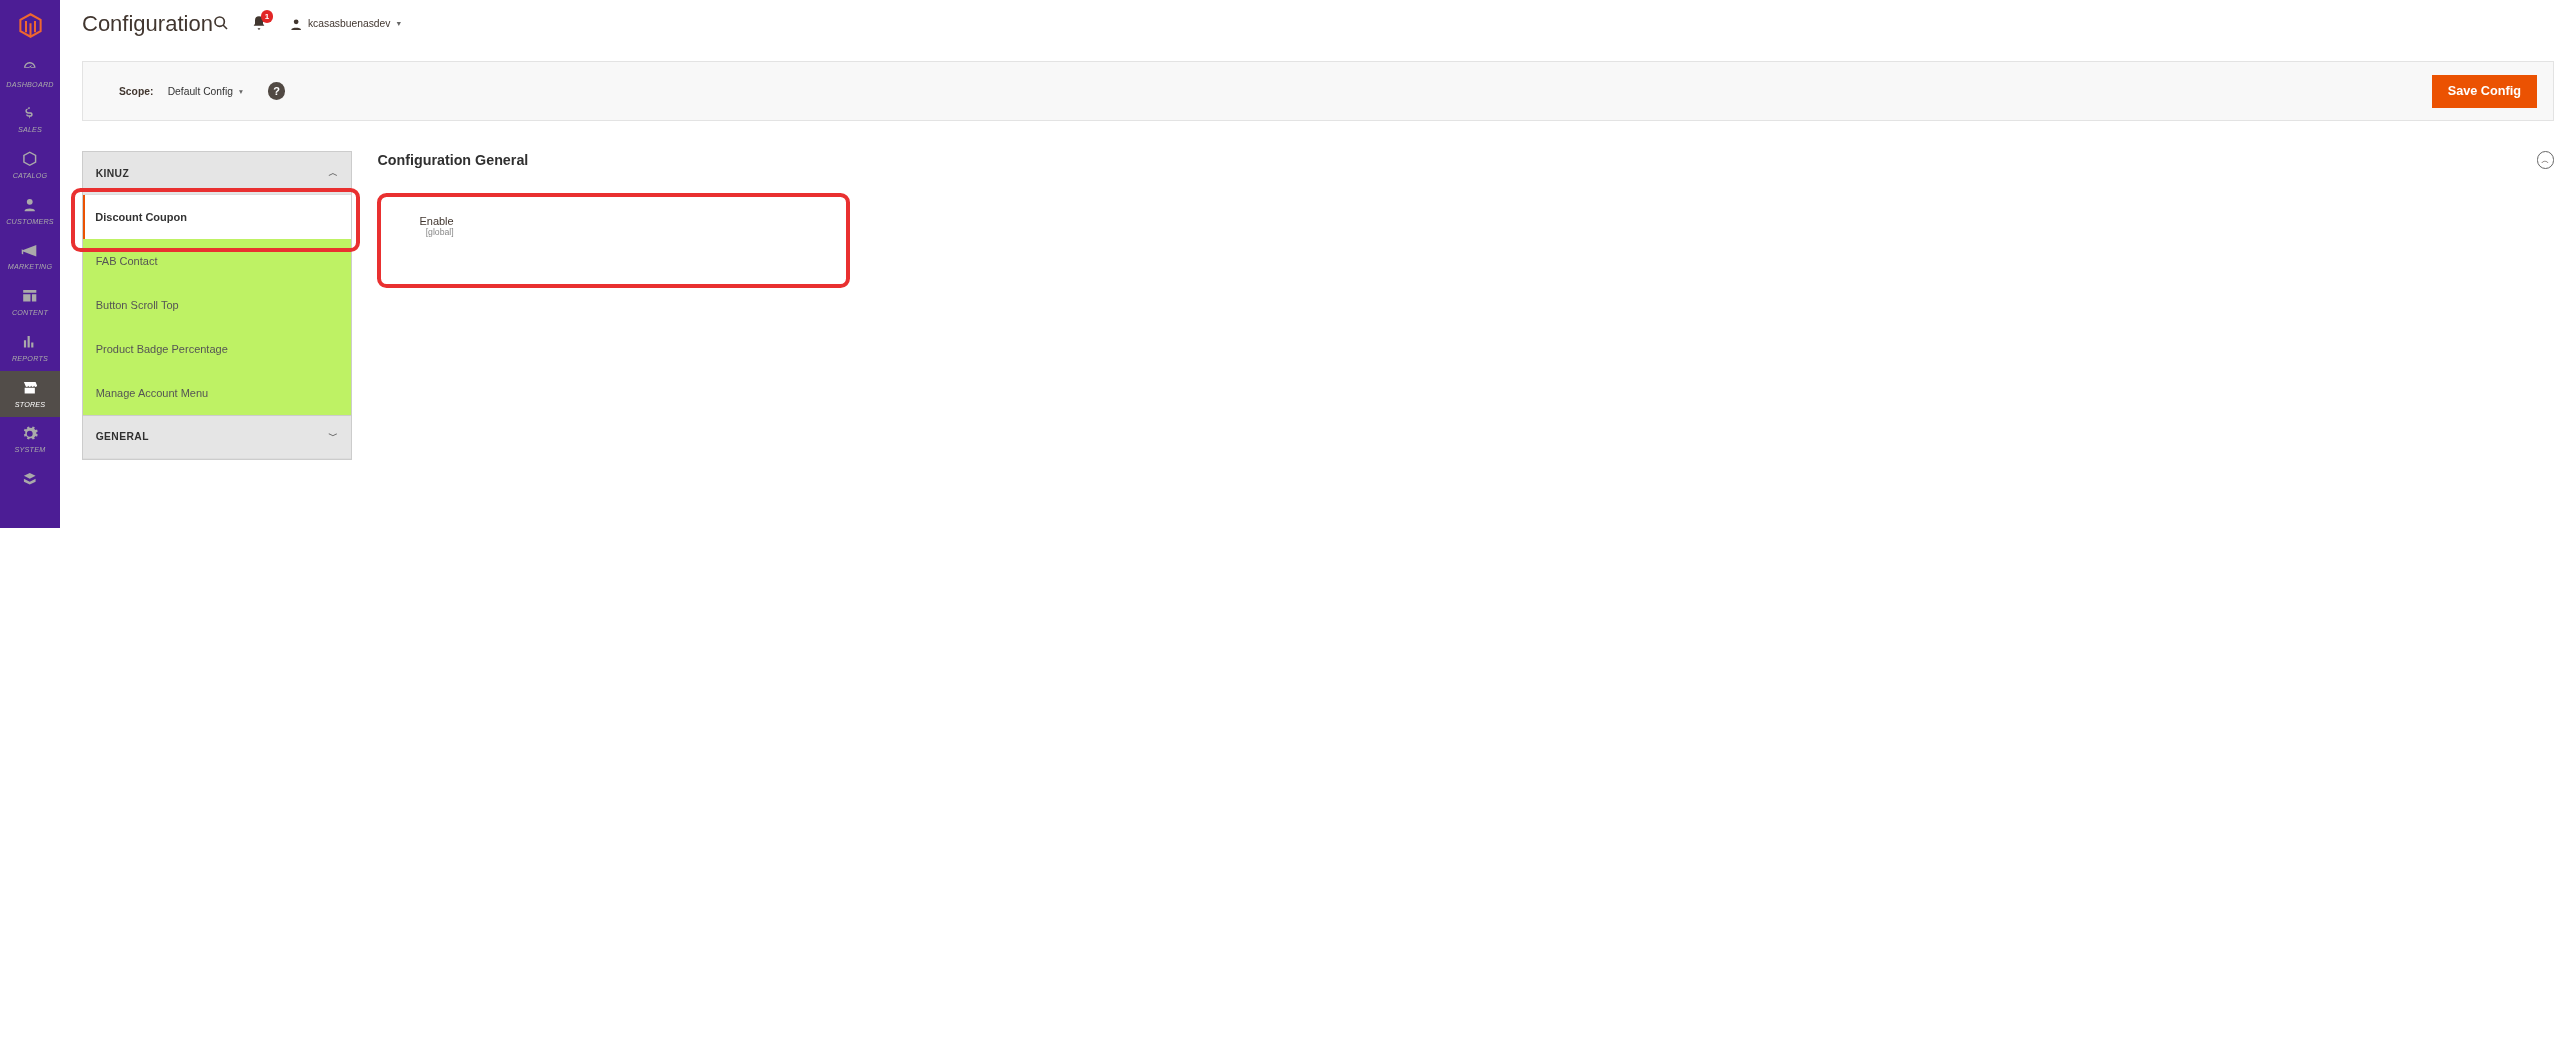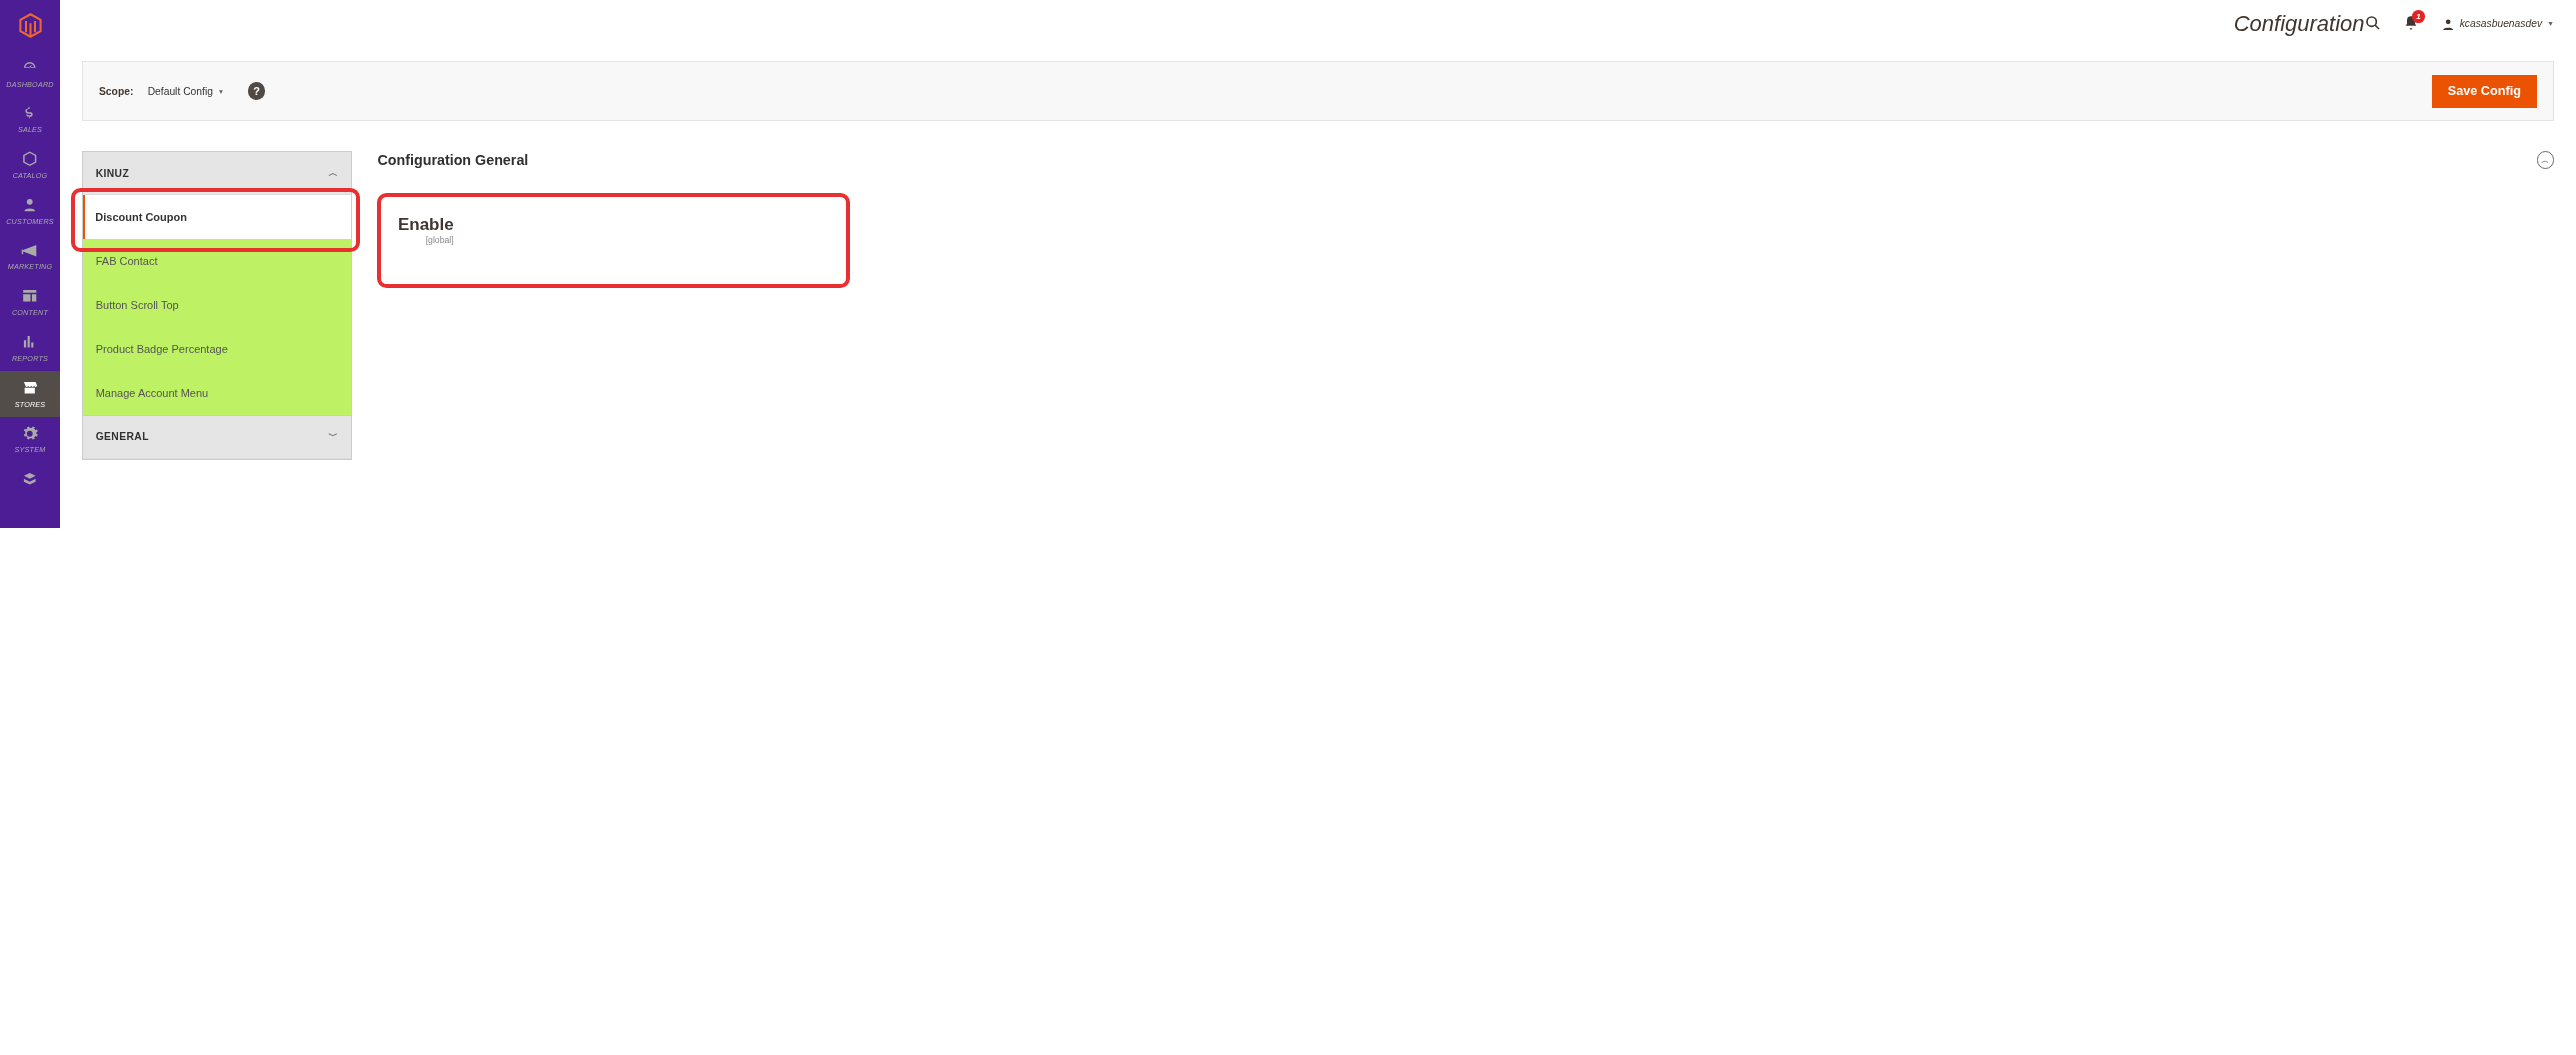--- a/index.html
+++ b/index.html
@@ -7,33 +7,33 @@
     .app { display:flex; min-height:528px; }
     
     .sidebar { width:60px; background:#4c1d95; display:flex; flex-direction:column; align-items:center;font-style:italic; }
     .logo { width:100%; height:51px; display:flex; align-items:center; justify-content:center; }
     .logo svg { width:27px; height:27px; }
     .nav-item { width:100%; padding:8px 0; display:flex; flex-direction:column; align-items:center; gap:3.2px; color:#aaa; cursor:pointer; font-size:7.2px; letter-spacing:0.2px; }
     .nav-item.active { background:#524d49; color:#fff; }
     .nav-item svg { width:17.5px; height:17.5px; }
     
     .main { flex:1; padding:11px 22px 0 22px; color:#41362f; }
-    .topbar { display:flex; justify-content:flex-end; align-items:center;font-style:italic; }
+    .topbar { display:flex; justify-content:flex-start; align-items:center; }
     .title { font-size:22px; font-weight:400; color:#41362f; }
     .topicons { display:flex; align-items:center; gap:22px; }
     .search-ic svg, .bell-ic svg, .user-ic svg { width:16px; height:16px; }
     .bell-ic { position:relative; }
     .badge { position:absolute; top:-4.8px; right:-6.4px; background:#e22626; color:#fff; border-radius:50%; width:12.7px; height:12.7px; font-size:8px; display:flex; align-items:center; justify-content:center; font-weight:bold; }
     .user { display:flex; align-items:center; gap:4.8px; color:#41362f; font-size:10.3px; cursor:pointer; }
     .user svg { width:14.3px; height:14.3px; }
     .caret { font-size:7.2px; color:#666; }
     
     .scoperow { margin-top:24px; background:#f8f8f8; border:0.8px solid #e3e3e3; padding:12.7px 16px; display:flex; align-items:center; justify-content:space-between; }
     .scopeleft { display:flex; align-items:center; gap:14.3px; }
-    .scope-label { font-weight:bold; font-size:10.3px; }
+    .scope-label { font-weight:bold; font-size:10.3px;margin-left:20px; }
     .scope-select { display:flex; align-items:center; gap:4.8px; cursor:pointer; font-size:10.3px; color:#333; }
     .scope-select .caret { font-size:6.4px; }
     .help { width:17.5px; height:17.5px; border-radius:50%; background:#514943; color:#fff; display:flex; align-items:center; justify-content:center; font-weight:bold; font-size:11px; cursor:pointer; margin-left:9.5px; }
     .saveconfig { background:#eb5202; color:#fff; border:none; padding:9.5px 16px; font-size:12.7px; font-weight:600; cursor:pointer; }
     
     .content { display:flex; gap:25.4px; margin-top:30px; }
     .configtabs { width:270px; border:0.8px solid #ccc; }
     .tabgroup-head { background:#e5e5e5; padding:14.3px 12.7px; font-weight:bold; font-size:10.3px; letter-spacing:0.4px; color:#303030; display:flex; justify-content:space-between; align-items:center; cursor:pointer; border-bottom:0.8px solid #ddd; }
     .tabgroup-head.collapsed { border-top:0.8px solid #ccc; }
     .chev { font-size:9.5px; color:#666; }
@@ -43,21 +43,21 @@
     .tabs-wrap { position:relative; }
     .hl-tabs { left:-11px; top:37px; width:289px; height:64px; }
     .panel { flex:1; padding-top:0; }
     .panel-head { display:flex; justify-content:space-between; align-items:center; margin-bottom:24px; }
     .panel-title { font-size:14.3px; font-weight:600; color:#303030; }
     .collapse-circle { width:17.5px; height:17.5px; border:0.8px solid #666; border-radius:50%; display:flex; align-items:center; justify-content:center; cursor:pointer; font-size:8px; }
     .field-wrap { position:relative; padding:19px 14.3px; }
     .hl-field { left:0; top:0; width:473px; height:95px; }
     .fieldrow { display:flex; align-items:flex-start; gap:11px; }
     .labelcol { width:62px; text-align:right; padding-top:3.2px; }
-    .field-label { font-weight:700; font-size:17px; }
+    .field-label { font-weight:400; font-size:11px; }
     .field-scope { font-size:8.7px; color:#888; }
     .selectbox { display:flex; width:362px; }
     .selectbox-text { flex:1; border:0.8px solid #adadad; padding:4.8px 8px; font-size:11px; color:#333; background:#fff; }
     .selectbox-btn { width:25.4px; border:0.8px solid #adadad; border-left:none; background:#efefef; display:flex; align-items:center; justify-content:center; font-size:6.4px; color:#555; cursor:pointer; }
     .field-note { font-size:9.5px; color:#666; margin-top:4.8px; }
     .inputcol { display:flex; flex-direction:column; }
   </style>
 </head>
 <body>
 

